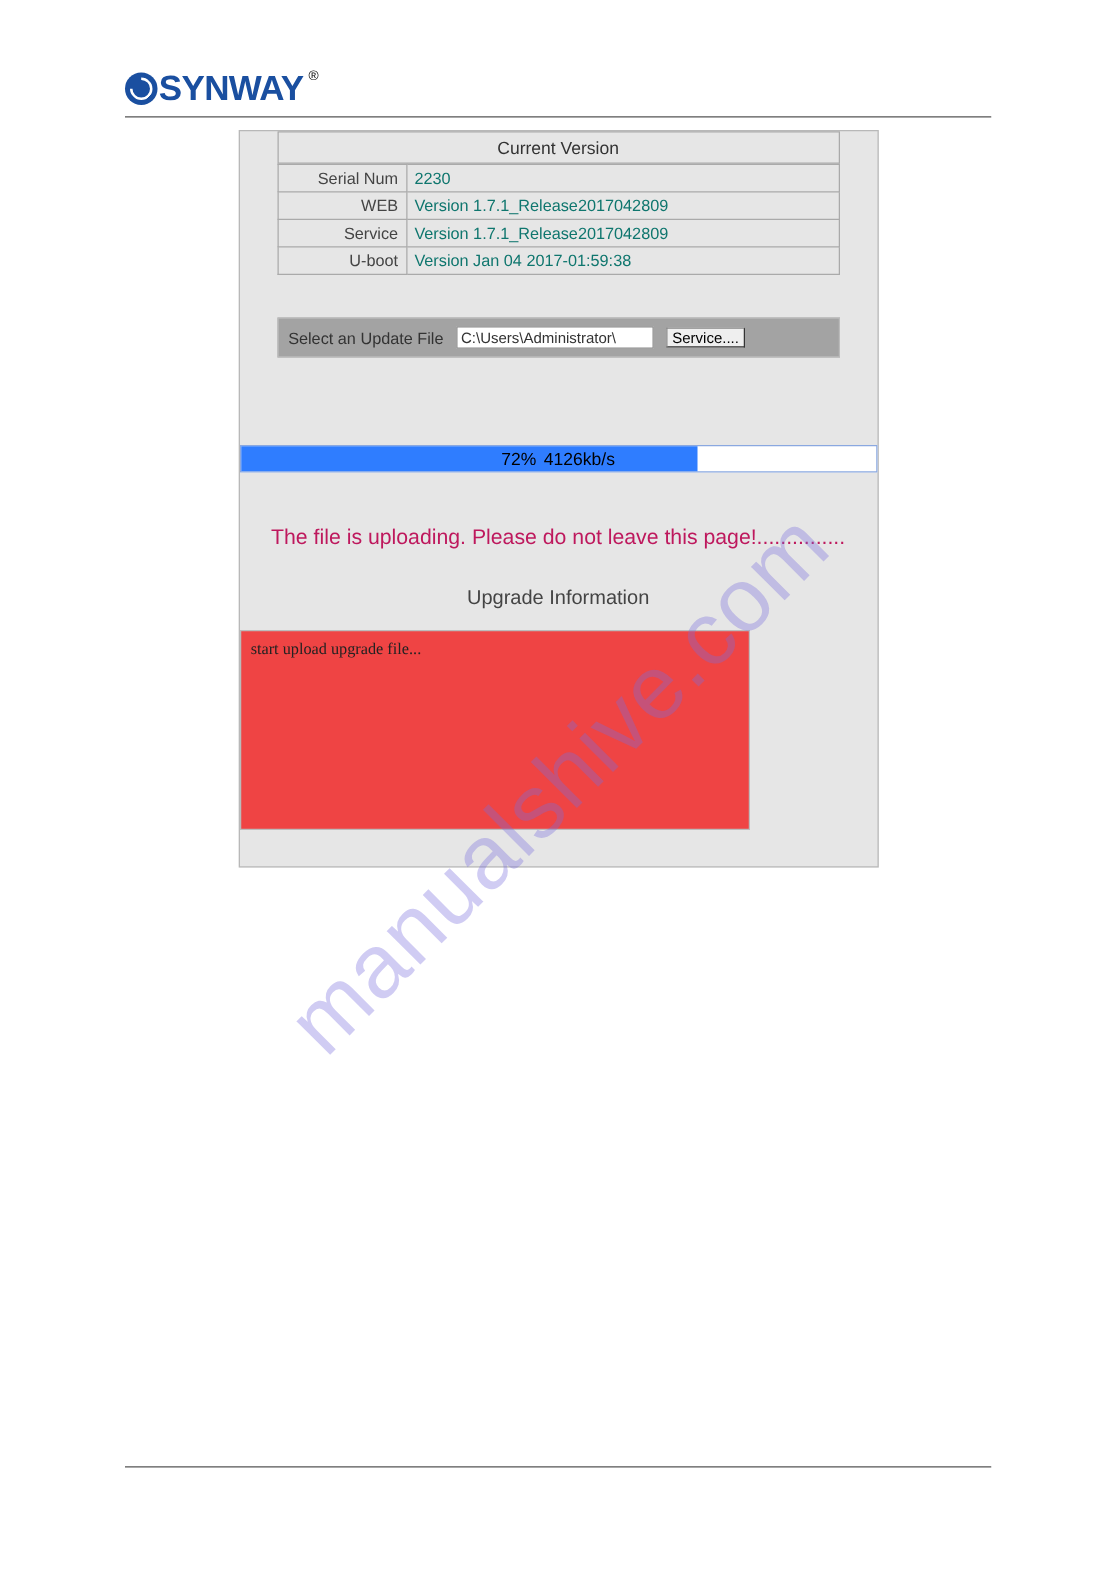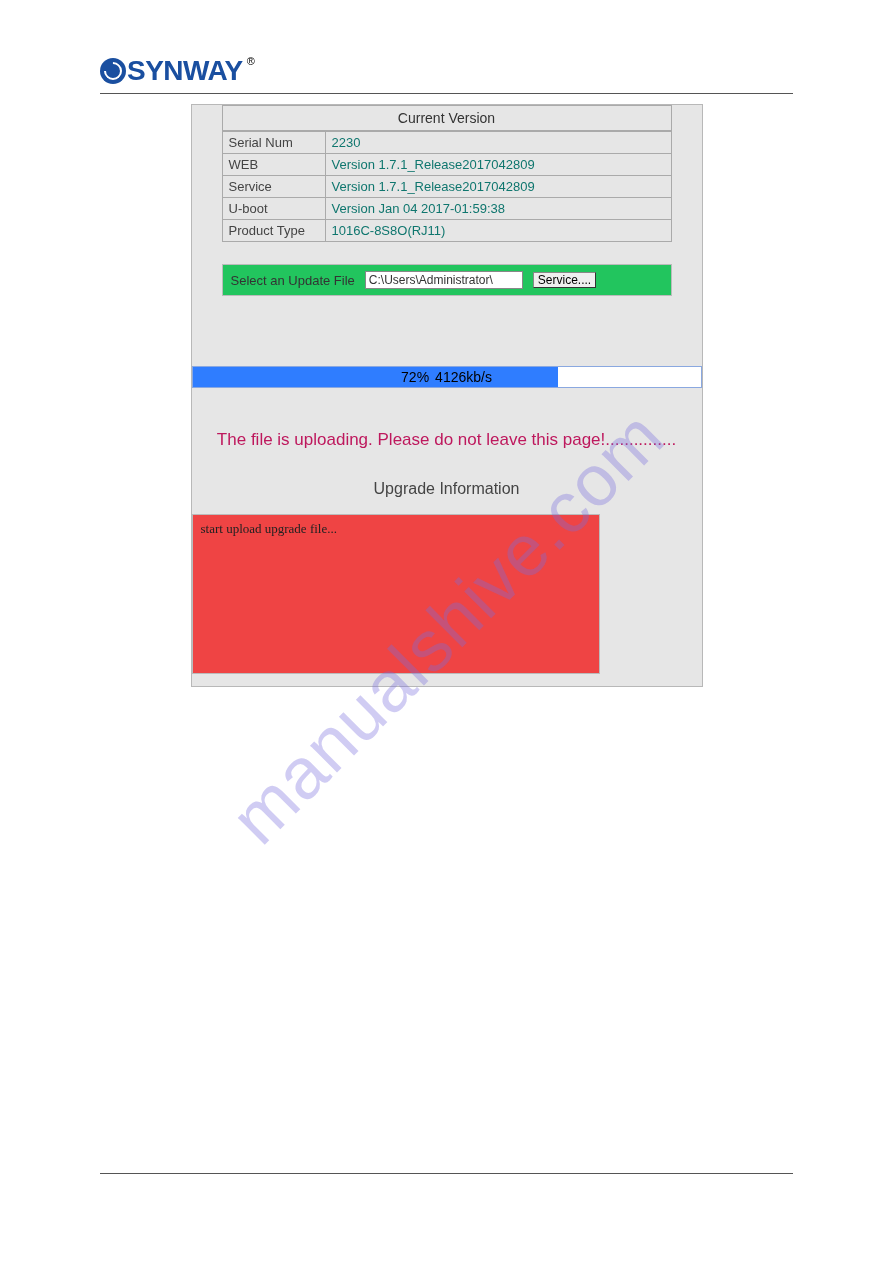--- a/index.html
+++ b/index.html
@@ -58,21 +58,21 @@
   .hr {
     border: none;
     border-top: 1px solid #555;
     margin: 0 0 10px 0;
   }
   .app {
     margin: 0 auto;
     width: 510px;
     background: #e6e6e6;
     border: 1px solid #b8b8b8;
-    padding-bottom: 8px;
+    padding-bottom: 24px;
   }
   .ver-table {
     width: 450px;
     margin: 0 auto;
     border-collapse: collapse;
     background: #e6e6e6;
     font-size: 13px;
   }
   .ver-table caption {
     caption-side: top;
@@ -82,32 +82,32 @@
     color: #333;
     border: 1px solid #aaa;
     background:#e6e6e6;
   }
   .ver-table td {
     border: 1px solid #aaa;
     padding: 3px 6px;
   }
   .ver-table td.lbl {
     width: 90px;
-    text-align: left;
+    text-align: right;
     color: #444;
     background:#e6e6e6;
   }
   .ver-table td.val {
     color: #0f766e;
     background:#e6e6e6;
   }
   .select-row {
     width: 450px;
-    margin: 22px auto 0 auto;
-    background: #22c55e;
+    margin: 34px auto 0 auto;
+    background: #a3a3a3;
     border: 1px solid #bbb;
     padding: 6px 8px;
     display: flex;
     align-items: center;
     gap: 10px;
     font-size: 13px;
     color:#333;
     box-sizing: border-box;
   }
   .select-row .path {
@@ -229,24 +229,20 @@
           <td class="val">Version 1.7.1_Release2017042809</td>
         </tr>
         <tr>
           <td class="lbl">Service</td>
           <td class="val">Version 1.7.1_Release2017042809</td>
         </tr>
         <tr>
           <td class="lbl">U-boot</td>
           <td class="val">Version Jan 04 2017-01:59:38</td>
         </tr>
-        <tr>
-          <td class="lbl">Product Type</td>
-          <td class="val">1016C-8S8O(RJ11)</td>
-        </tr>
       </tbody>
     </table>
 
     <div class="select-row">
       <span>Select an Update File</span>
       <span class="path">C:\Users\Administrator\</span>
       <button>Service....</button>
     </div>
 
     <div class="progress-wrap">

